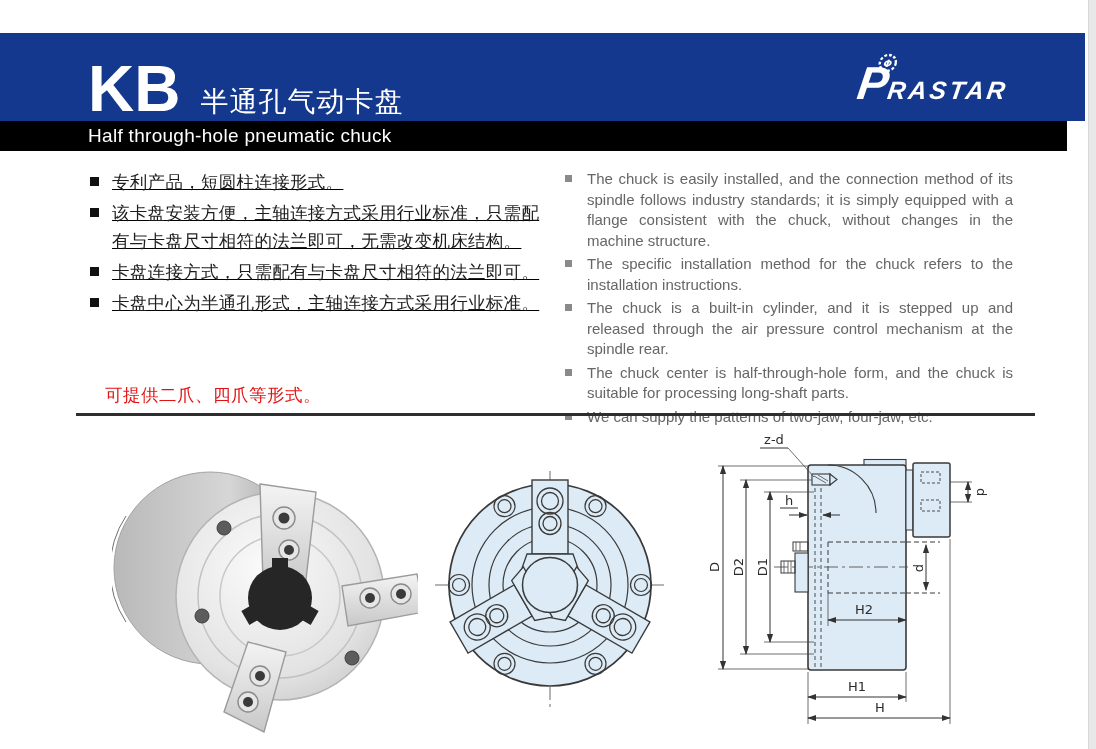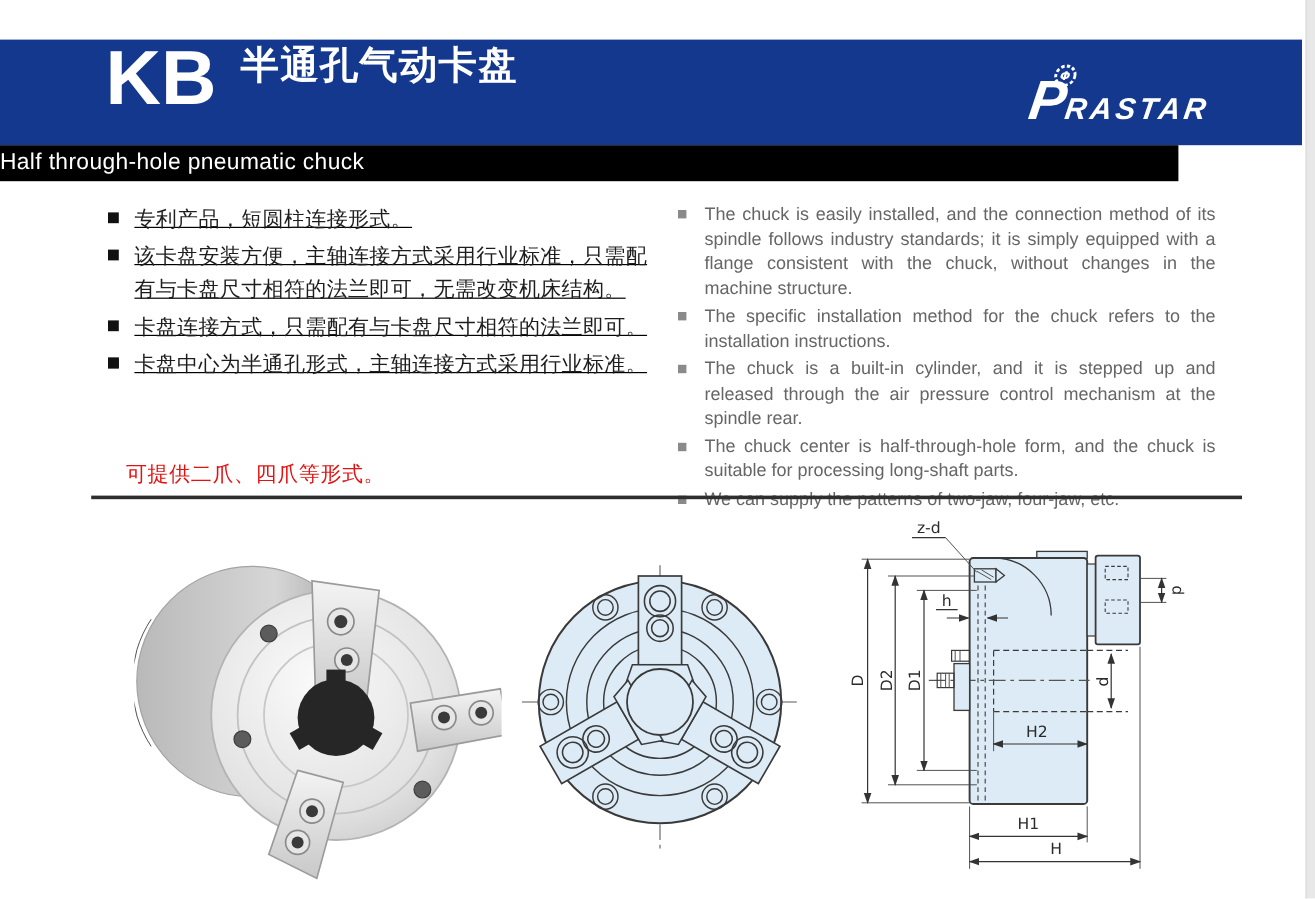--- a/index.html
+++ b/index.html
@@ -13,24 +13,24 @@
     --pageEdgeGray:#e8e8e8;
   }
   *{box-sizing:border-box;margin:0;padding:0;}
   body{margin:0;background:#fff;font-family:"Liberation Sans", sans-serif;}
   .page{position:relative;width:1096px;height:749px;background:#ffffff;overflow:hidden;}
 
   
   .edge-strip{position:absolute;top:0;right:0;width:8px;height:749px;background:var(--pageEdgeGray);border-left:1px solid #d8d8d8;}
 
   
-  .header-blue{position:absolute;top:33px;left:0;width:1085px;height:88px;background:var(--headerBlue);display:flex;align-items:flex-start;padding-left:88px;}
+  .header-blue{position:absolute;top:33px;left:0;width:1085px;height:88px;background:var(--headerBlue);display:flex;align-items:flex-end;padding-left:88px;}
   .product-code{color:#fff;font-size:64px;font-weight:bold;line-height:1;letter-spacing:0px;}
-  .title-zh{color:#fff;font-size:32px;font-weight:bold;margin-left:20px;letter-spacing:1px;}
-  .header-black{position:absolute;top:121px;left:0;width:982px;height:30px;background:var(--subtitleBarBlack);color:#fff;font-size:19px;line-height:30px;letter-spacing:0.3px;}
+  .title-zh{color:#fff;font-size:28px;font-weight:normal;margin-left:20px;letter-spacing:1px;}
+  .header-black{position:absolute;top:121px;left:0;width:1067px;height:30px;background:var(--subtitleBarBlack);color:#fff;font-size:19px;line-height:30px;padding-left:88px;letter-spacing:0.3px;}
 
   
   .logo{position:absolute;left:858px;top:60px;display:flex;align-items:baseline;color:#fff;font-style:italic;font-weight:bold;transform:skewX(-8deg);}
   .logo-p{font-size:46px;line-height:1;}
   .logo-rest{font-size:25px;letter-spacing:3px;}
   .logo-gear{position:absolute;left:14px;top:-10px;}
 
   
   .list{position:absolute;list-style:none;}
   .list li{position:relative;padding-left:22px;}

